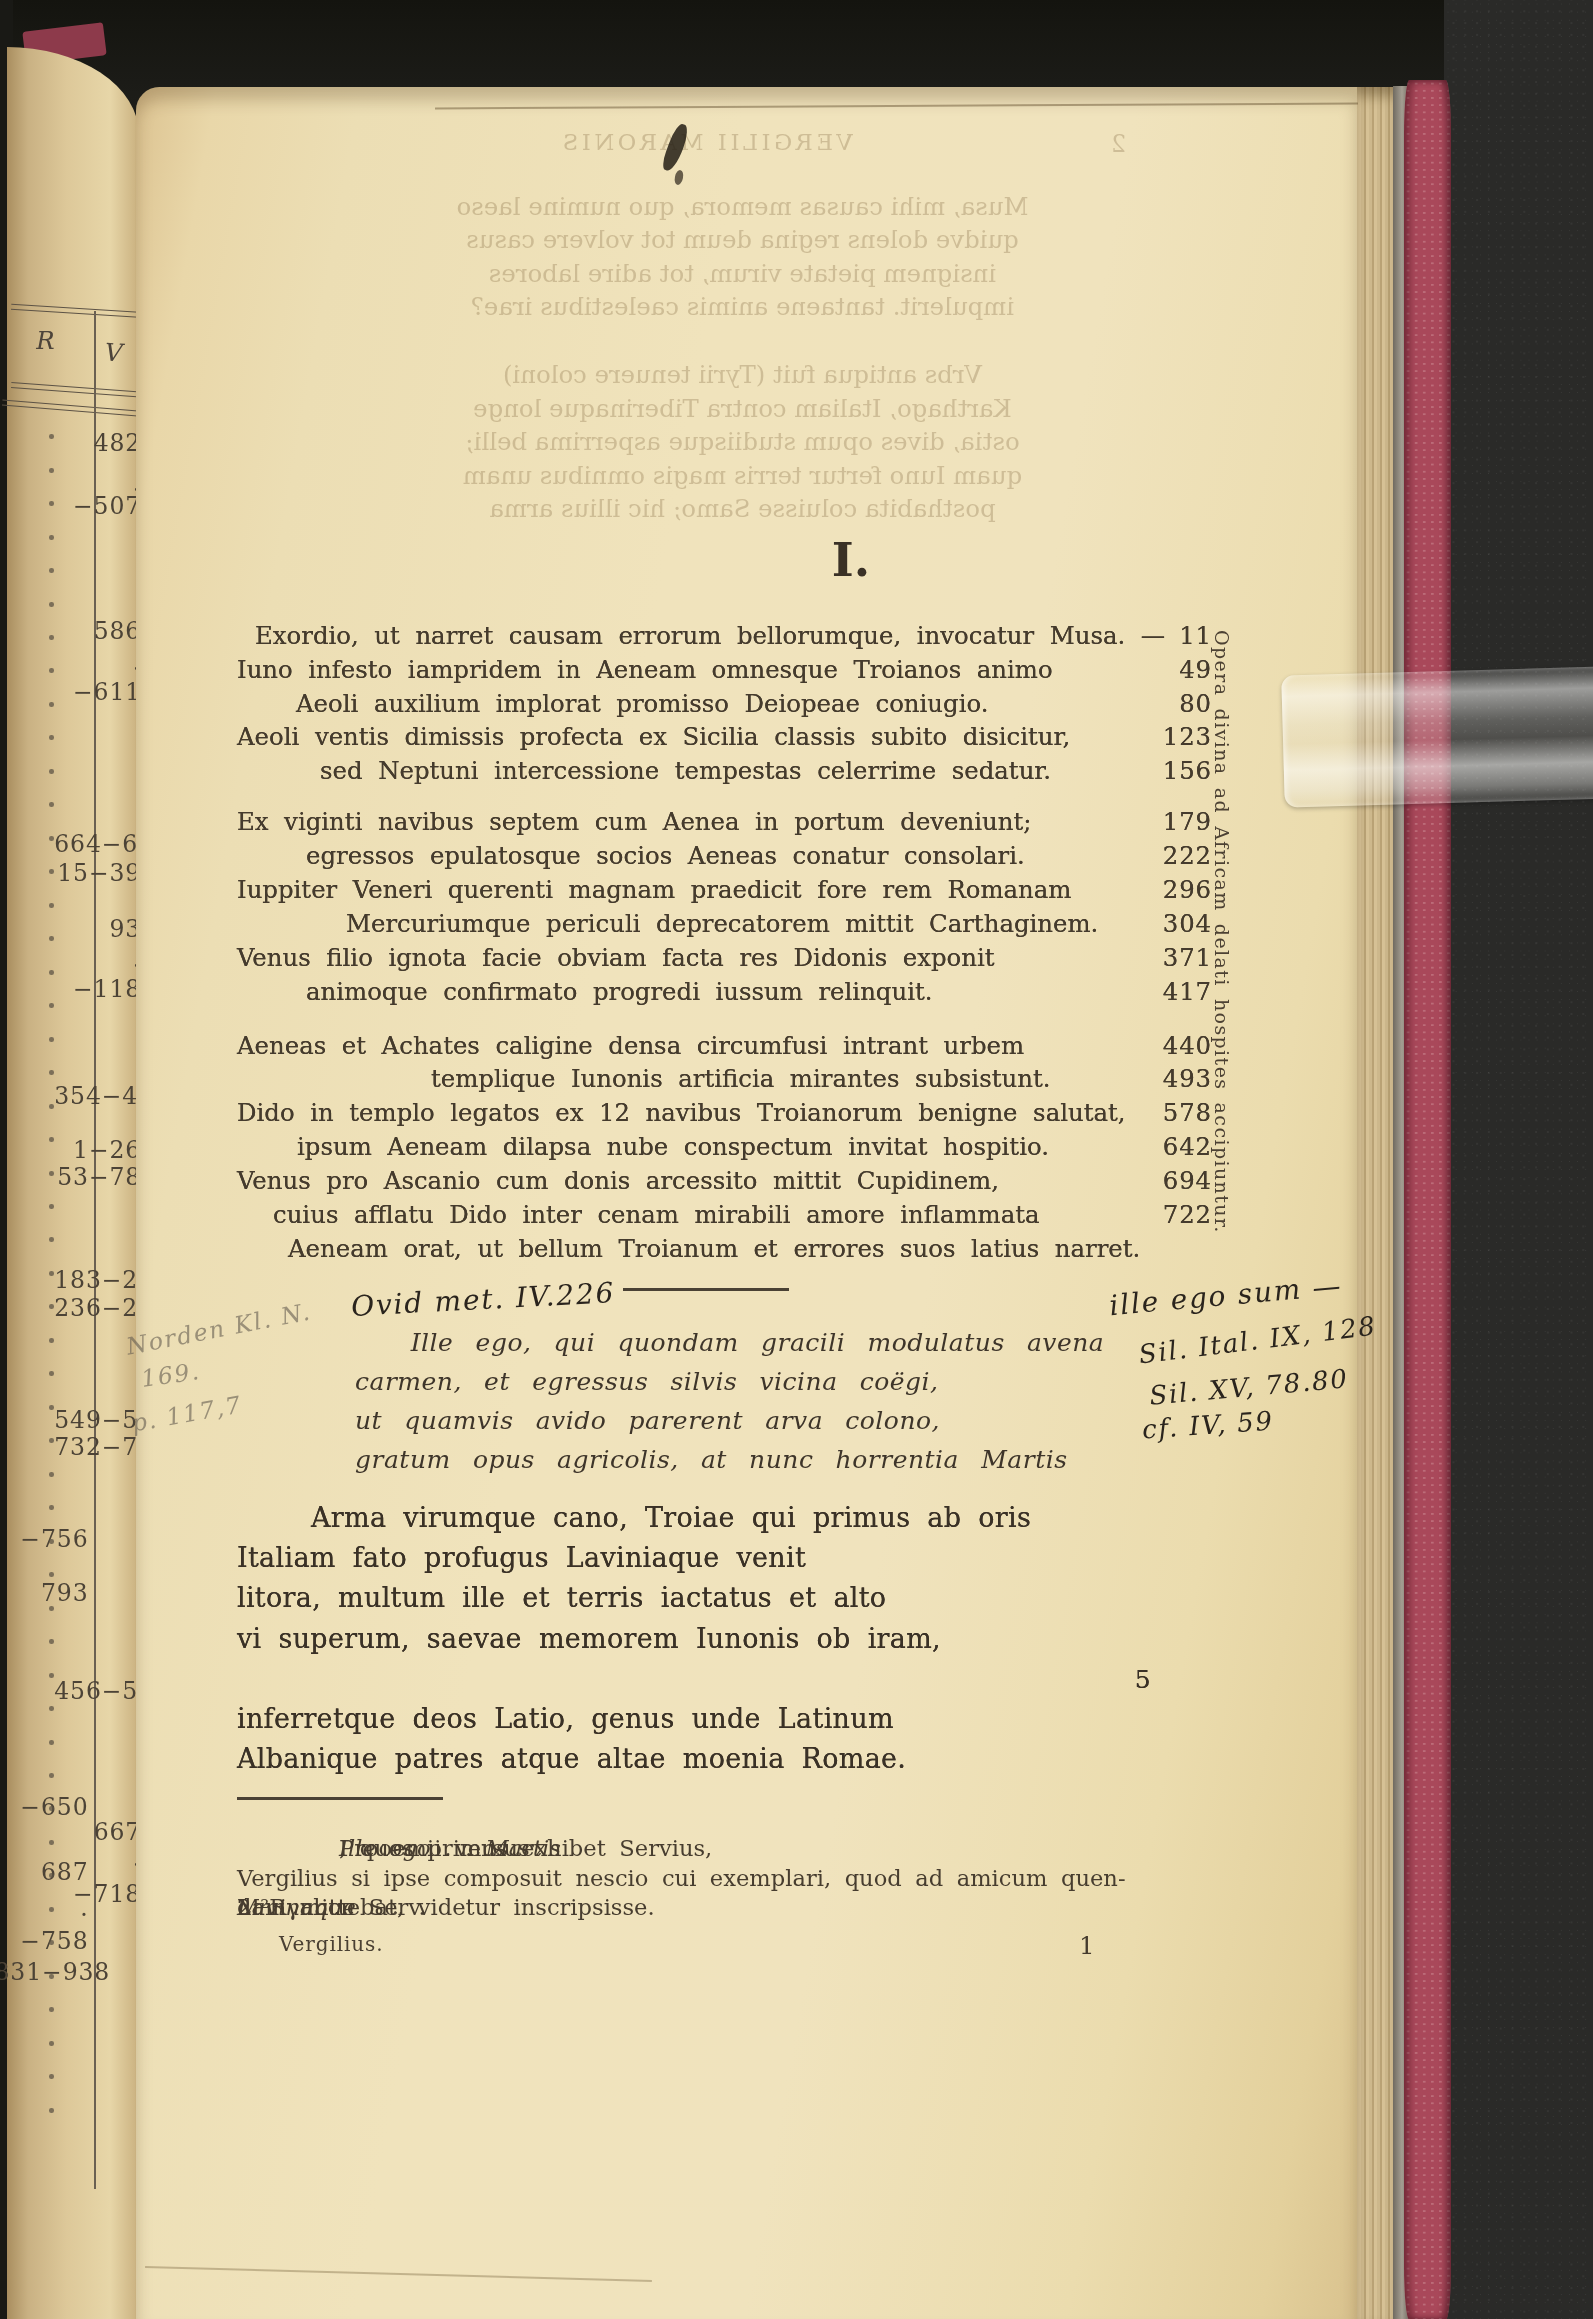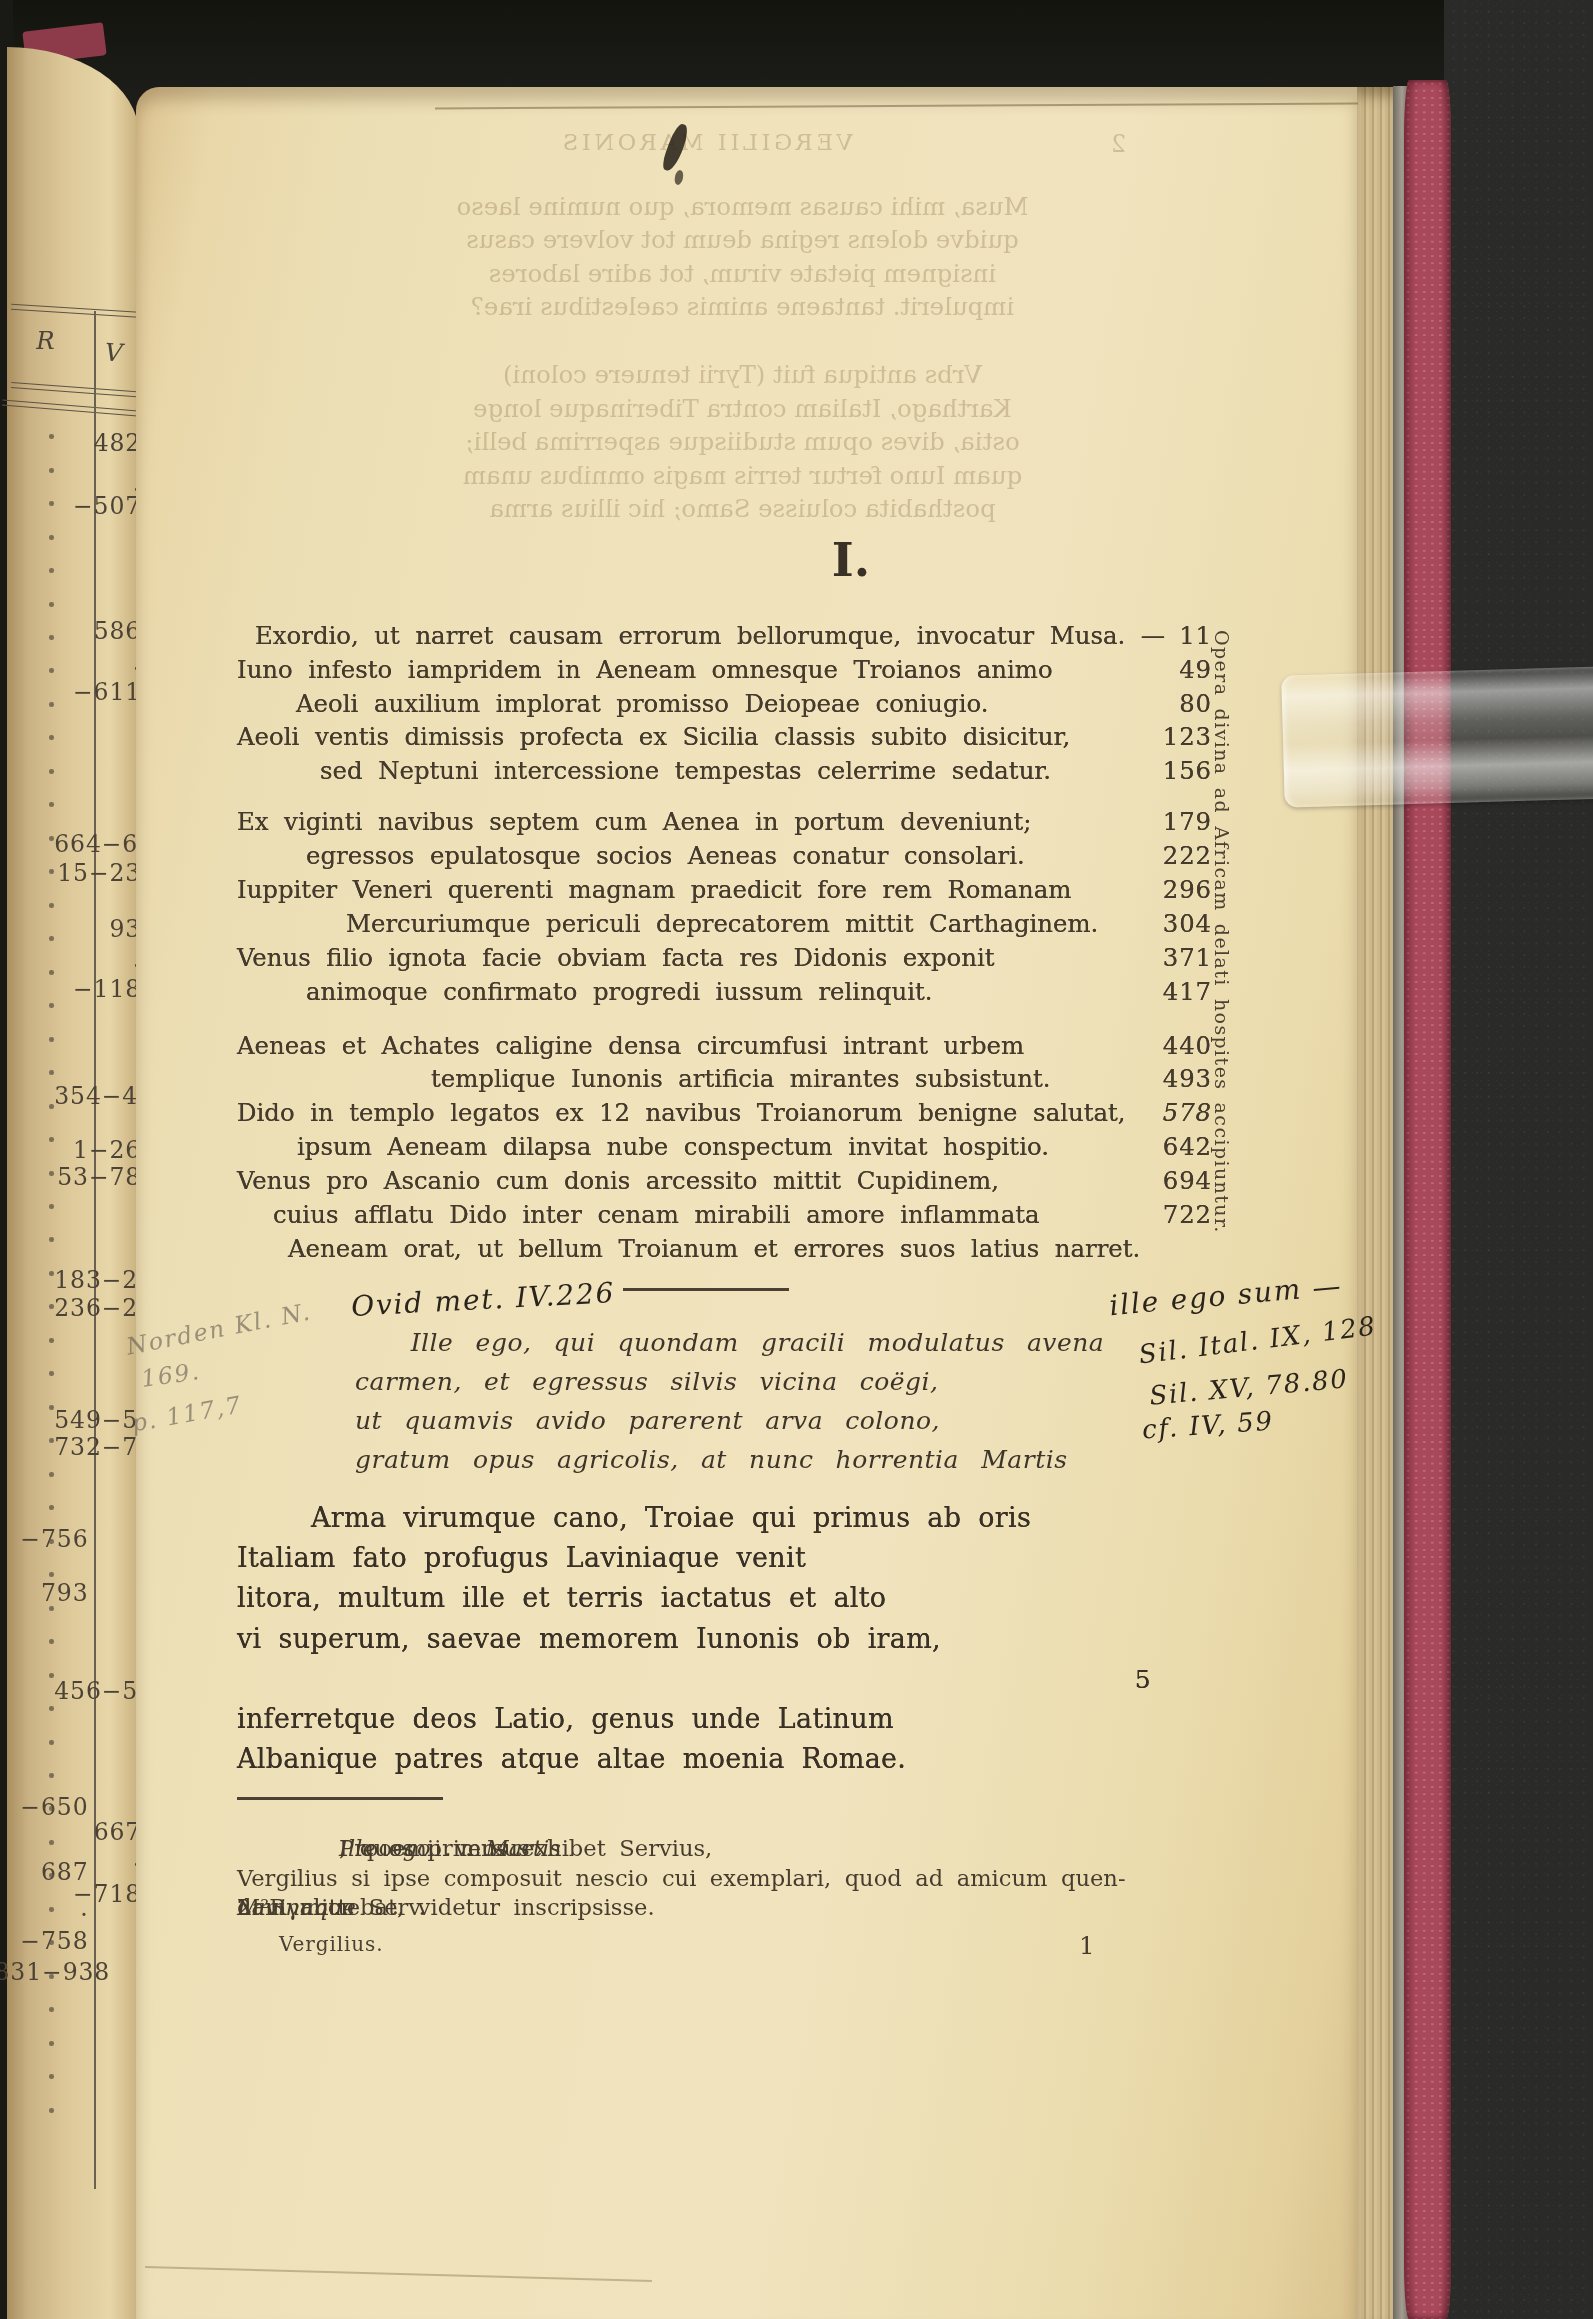--- a/index.html
+++ b/index.html
@@ -115,21 +115,21 @@
     <div class="rule-double rd3"></div>
     <div class="vdiv"></div>
     <div id="margin-rows">
         <div class="mrow V" style="top: 382px;">482</div>
         <div class="mrow V" style="top: 429px;">·</div>
         <div class="mrow V" style="top: 445px;">−507</div>
         <div class="mrow V" style="top: 570px;">586</div>
         <div class="mrow V" style="top: 608px;">·</div>
         <div class="mrow V" style="top: 631px;">−611</div>
         <div class="mrow V" style="top: 783px;">664−689</div>
-        <div class="mrow V" style="top: 812px;">15−23</div>
+        <div class="mrow V" style="top: 812px;">15−39</div>
         <div class="mrow V" style="top: 868px;">93</div>
         <div class="mrow V" style="top: 905px;">·</div>
         <div class="mrow V" style="top: 928px;">−118</div>
         <div class="mrow V" style="top: 1035px;">354−405</div>
         <div class="mrow V" style="top: 1089px;">1−26</div>
         <div class="mrow V" style="top: 1116px;">53−78</div>
         <div class="mrow V" style="top: 1219px;">183−208</div>
         <div class="mrow V" style="top: 1247px;">236−261</div>
         <div class="mrow V" style="top: 1359px;">549−574</div>
         <div class="mrow V" style="top: 1386px;">732−757</div>
@@ -271,21 +271,21 @@
         <div class="arg-line" style="top: 944px;">
           <span style="margin-left: 0px;">Aeneas et Achates caligine densa circumfusi intrant urbem</span>
           <span class="arg-num" style="position: absolute;">440</span>
         </div>
         <div class="arg-line" style="top: 977px;">
           <span style="margin-left: 194px;">templique Iunonis artificia mirantes subsistunt.</span>
           <span class="arg-num" style="position: absolute;">493</span>
         </div>
         <div class="arg-line" style="top: 1011px;">
           <span style="margin-left: 0px;">Dido in templo legatos ex 12 navibus Troianorum benigne salutat,</span>
-          <span class="arg-num" style="position: absolute; font-style: italic;">578</span>
+          <span class="arg-num" style="position: absolute;">578</span>
         </div>
         <div class="arg-line" style="top: 1045px;">
           <span style="margin-left: 60px;">ipsum Aeneam dilapsa nube conspectum invitat hospitio.</span>
           <span class="arg-num" style="position: absolute;">642</span>
         </div>
         <div class="arg-line" style="top: 1079px;">
           <span style="margin-left: 0px;">Venus pro Ascanio cum donis arcessito mittit Cupidinem,</span>
           <span class="arg-num" style="position: absolute;">694</span>
         </div>
         <div class="arg-line" style="top: 1113px;">

